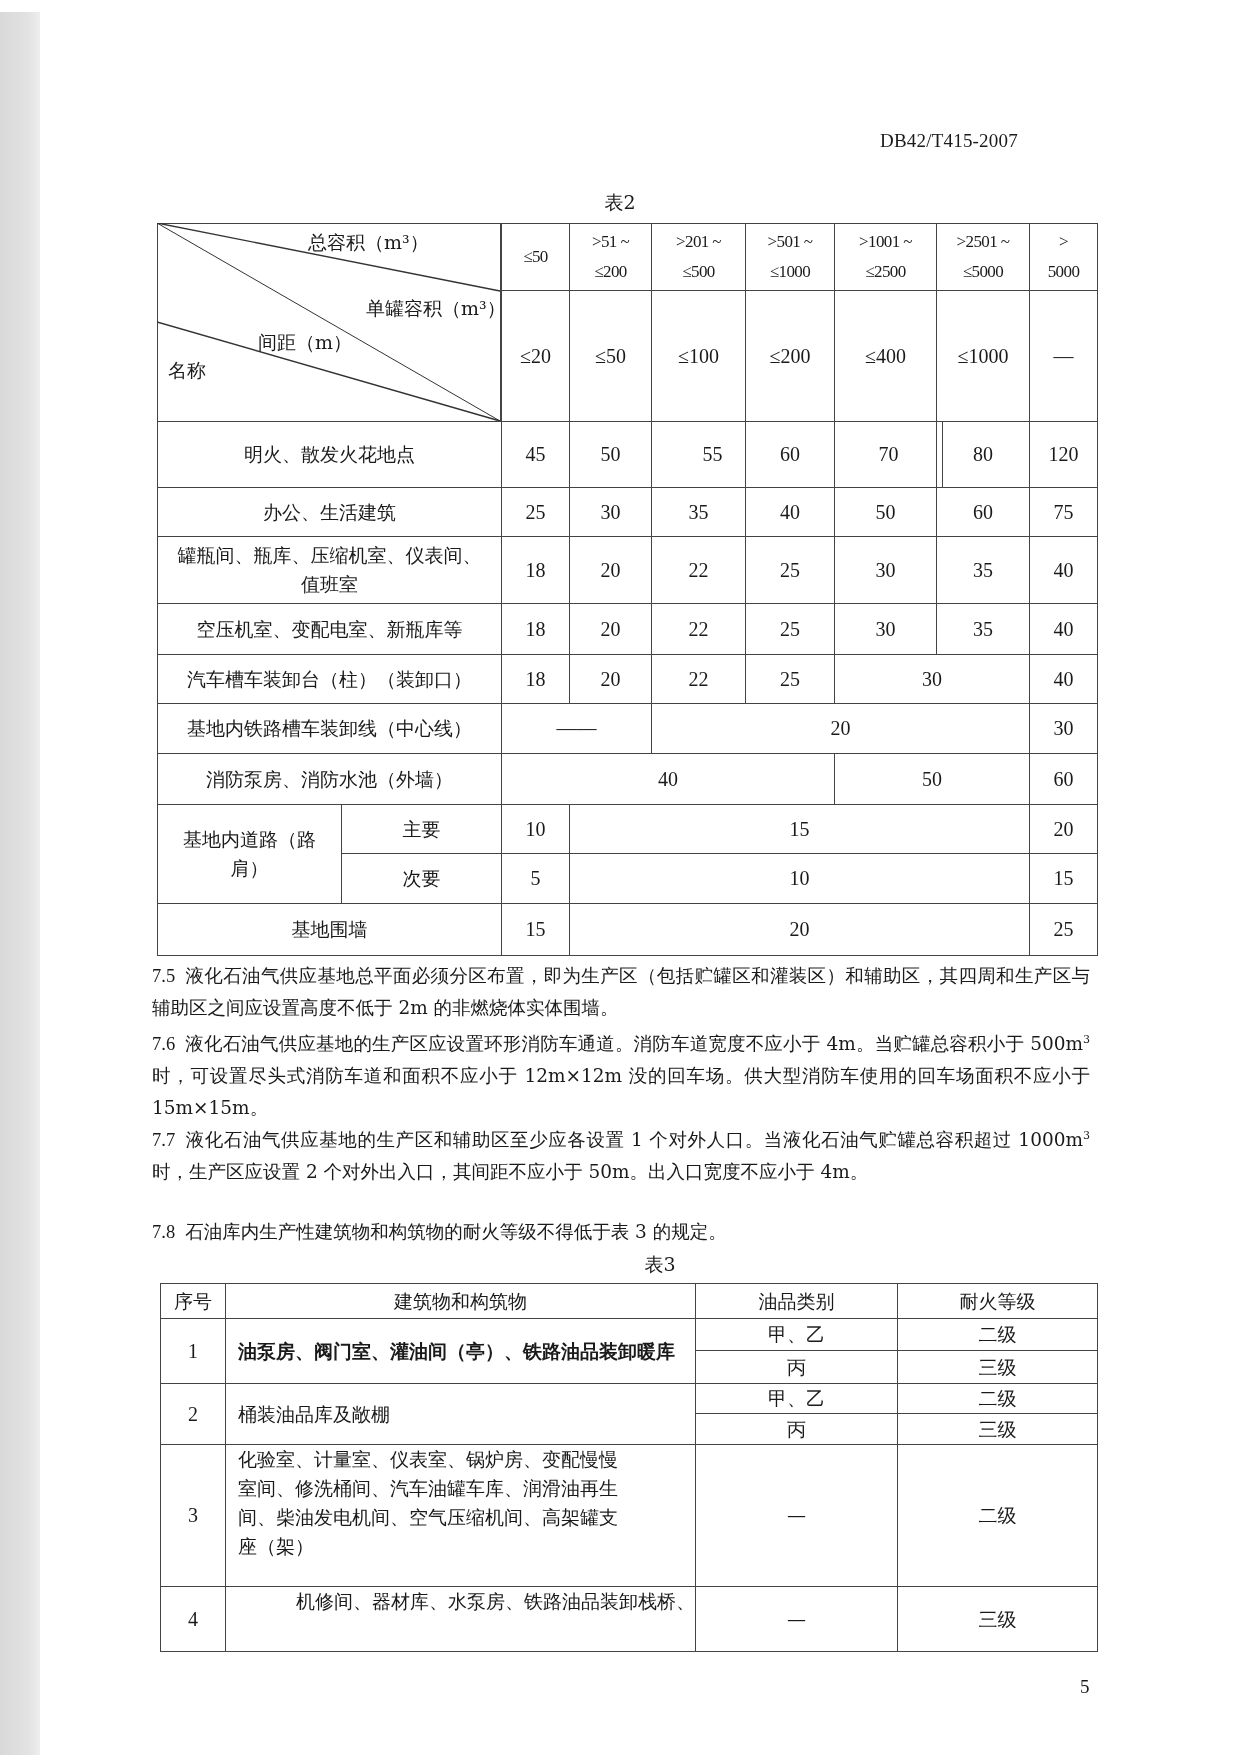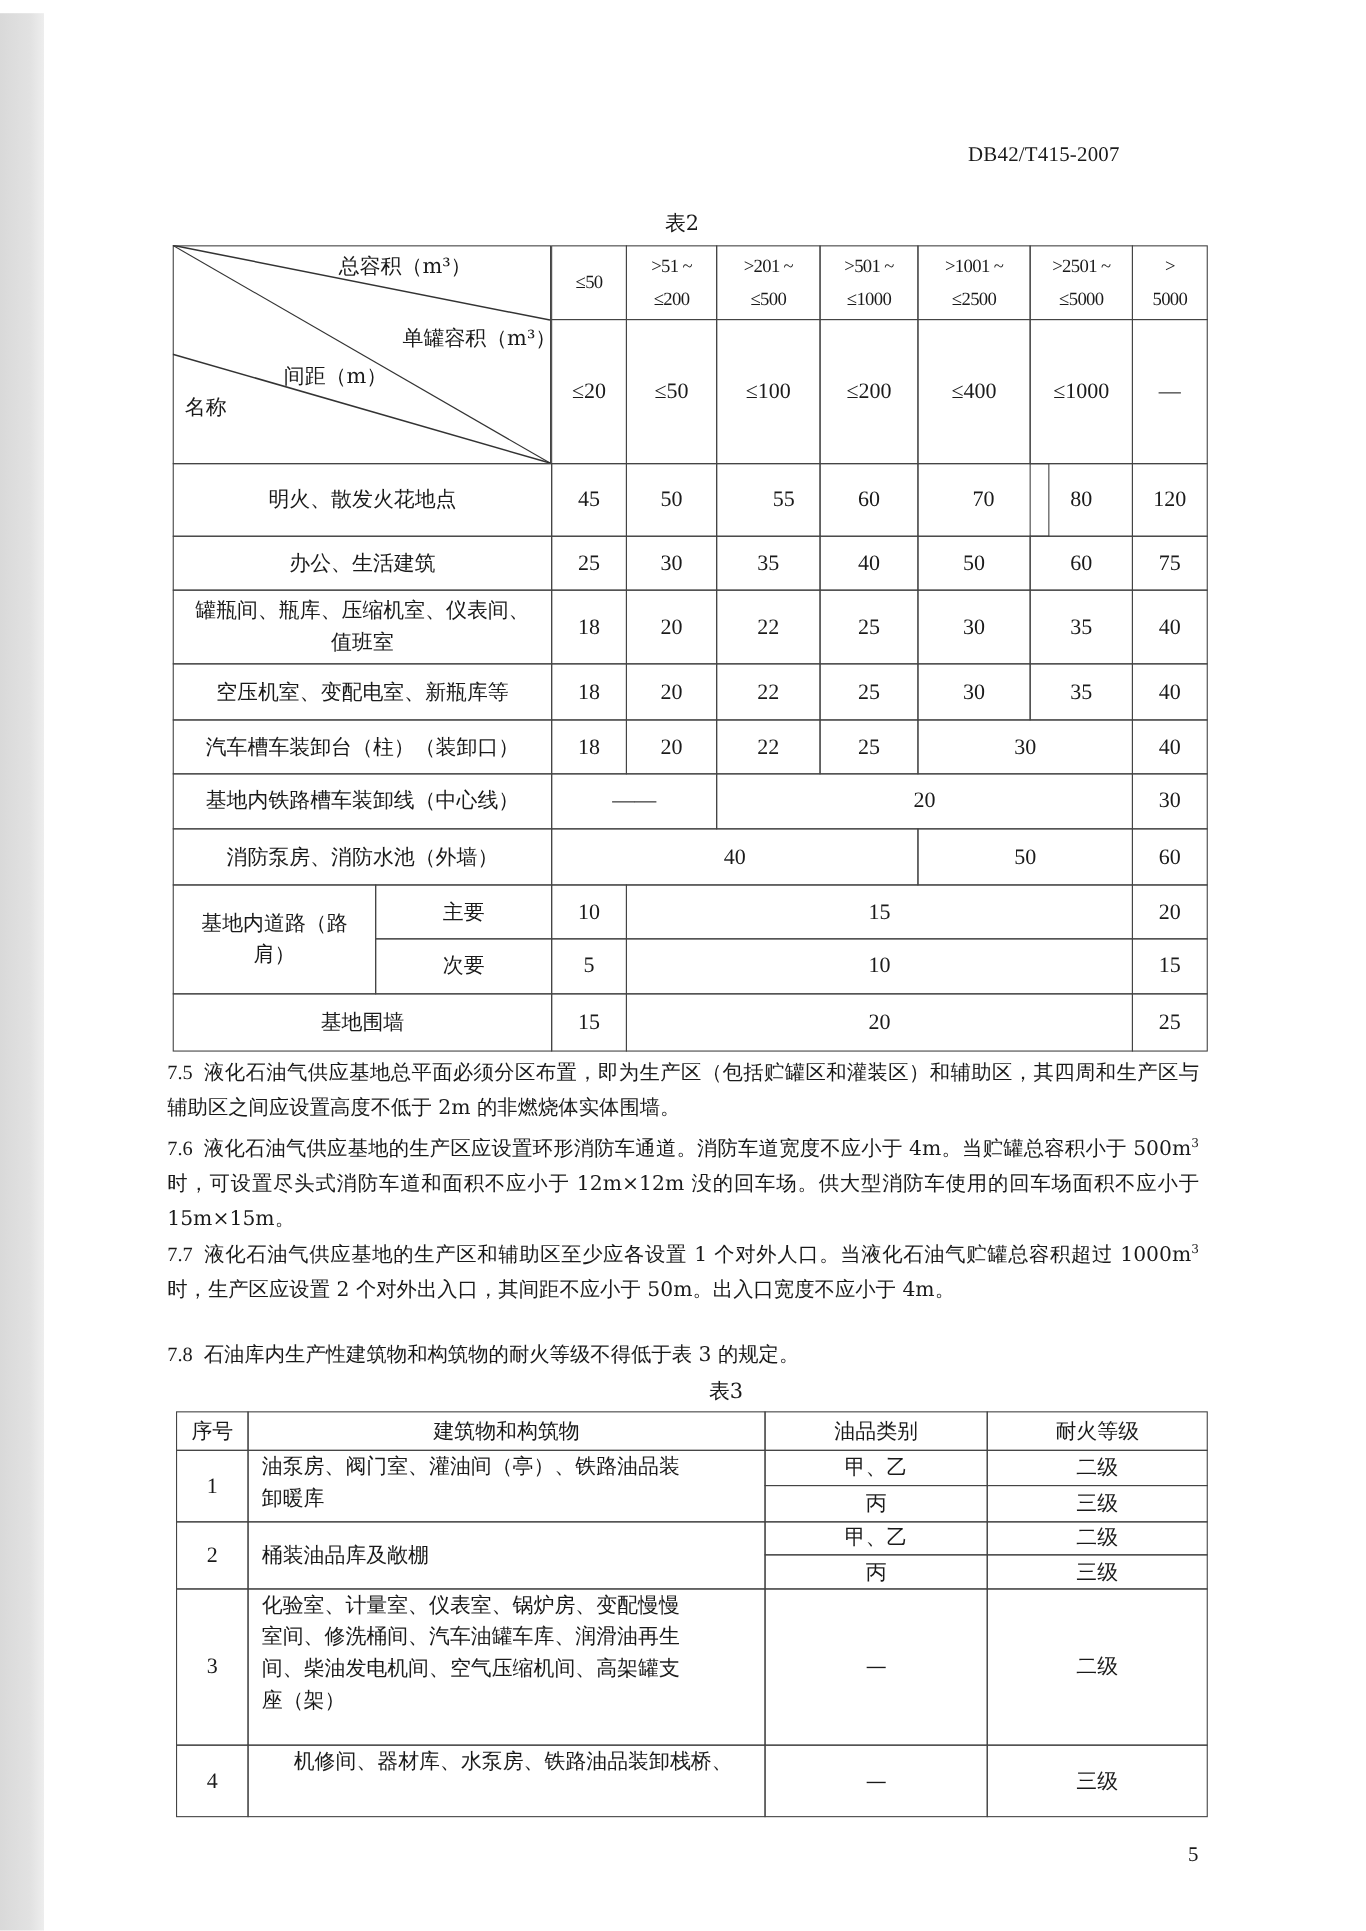--- a/index.html
+++ b/index.html
@@ -80,21 +80,21 @@
     <div class="cell num" style="left: 651px; top: 290px; width: 95px; height: 132px;">≤100</div>
     <div class="cell num" style="left: 745px; top: 290px; width: 90px; height: 132px;">≤200</div>
     <div class="cell num" style="left: 834px; top: 290px; width: 103px; height: 132px;">≤400</div>
     <div class="cell num" style="left: 936px; top: 290px; width: 94px; height: 132px;">≤1000</div>
     <div class="cell num" style="left: 1029px; top: 290px; width: 69px; height: 132px;">—</div>
     <div class="cell " style="left: 157px; top: 421px; width: 345px; height: 67px; flex-direction: column;">明火、散发火花地点</div>
     <div class="cell num" style="left: 501px; top: 421px; width: 69px; height: 67px;">45</div>
     <div class="cell num" style="left: 569px; top: 421px; width: 83px; height: 67px;">50</div>
     <div class="cell num" style="left: 651px; top: 421px; width: 95px; height: 67px; padding-left: 28px;">55</div>
     <div class="cell num" style="left: 745px; top: 421px; width: 90px; height: 67px;">60</div>
-    <div class="cell num" style="left: 834px; top: 421px; width: 120px; height: 67px;">70</div>
+    <div class="cell num" style="left: 834px; top: 421px; width: 109px; height: 67px;">70</div>
     <div class="cell num" style="left: 936px; top: 421px; width: 94px; height: 67px;">80</div>
     <div class="cell num" style="left: 1029px; top: 421px; width: 69px; height: 67px;">120</div>
     <div class="cell " style="left: 157px; top: 487px; width: 345px; height: 50px; flex-direction: column;">办公、生活建筑</div>
     <div class="cell num" style="left: 501px; top: 487px; width: 69px; height: 50px;">25</div>
     <div class="cell num" style="left: 569px; top: 487px; width: 83px; height: 50px;">30</div>
     <div class="cell num" style="left: 651px; top: 487px; width: 95px; height: 50px;">35</div>
     <div class="cell num" style="left: 745px; top: 487px; width: 90px; height: 50px;">40</div>
     <div class="cell num" style="left: 834px; top: 487px; width: 103px; height: 50px;">50</div>
     <div class="cell num" style="left: 936px; top: 487px; width: 94px; height: 50px;">60</div>
     <div class="cell num" style="left: 1029px; top: 487px; width: 69px; height: 50px;">75</div>
@@ -163,21 +163,21 @@
   <span class="sec">7.8</span><span>石油库内生产性建筑物和构筑物的耐火等级不得低于表 3 的规定。</span>
 </div>
 
 <div class="abs caption" style="left:600px; top:1252px; width:120px;">表3</div>
 <div id="t3">
     <div class="cell " style="left: 160px; top: 1283px; width: 66px; height: 36px;">序号</div>
     <div class="cell " style="left: 225px; top: 1283px; width: 471px; height: 36px;">建筑物和构筑物</div>
     <div class="cell " style="left: 695px; top: 1283px; width: 203px; height: 36px;">油品类别</div>
     <div class="cell " style="left: 897px; top: 1283px; width: 201px; height: 36px;">耐火等级</div>
     <div class="cell num" style="left: 160px; top: 1318px; width: 66px; height: 66px;">1</div>
-    <div class="cell left" style="left: 225px; top: 1318px; width: 471px; height: 66px; flex-direction: column; align-items: flex-start;">
+    <div class="cell left" style="left: 225px; top: 1318px; width: 471px; height: 66px; flex-direction: row; align-items: center; font-weight: bold;">
       <span>油泵房、阀门室、灌油间（亭）、铁路油品装</span>
       <span>卸暖库</span>
     </div>
     <div class="cell " style="left: 695px; top: 1318px; width: 203px; height: 33px;">甲、乙</div>
     <div class="cell " style="left: 897px; top: 1318px; width: 201px; height: 33px;">二级</div>
     <div class="cell " style="left: 695px; top: 1350px; width: 203px; height: 34px;">丙</div>
     <div class="cell " style="left: 897px; top: 1350px; width: 201px; height: 34px;">三级</div>
     <div class="cell num" style="left: 160px; top: 1383px; width: 66px; height: 62px;">2</div>
     <div class="cell left" style="left: 225px; top: 1383px; width: 471px; height: 62px;">桶装油品库及敞棚</div>
     <div class="cell " style="left: 695px; top: 1383px; width: 203px; height: 31px;">甲、乙</div>
@@ -187,20 +187,20 @@
     <div class="cell num" style="left: 160px; top: 1444px; width: 66px; height: 143px;">3</div>
     <div class="cell left" style="left: 225px; top: 1444px; width: 471px; height: 143px; flex-direction: column; align-items: flex-start;">
       <span>化验室、计量室、仪表室、锅炉房、变配慢慢</span>
       <span>室间、修洗桶间、汽车油罐车库、润滑油再生</span>
       <span>间、柴油发电机间、空气压缩机间、高架罐支</span>
       <span>座（架）</span>
     </div>
     <div class="cell " style="left: 695px; top: 1444px; width: 203px; height: 143px;">—</div>
     <div class="cell " style="left: 897px; top: 1444px; width: 201px; height: 143px;">二级</div>
     <div class="cell num" style="left: 160px; top: 1586px; width: 66px; height: 66px;">4</div>
-    <div class="cell left" style="left: 225px; top: 1586px; width: 471px; height: 66px; flex-direction: column; align-items: center;">
+    <div class="cell left" style="left: 225px; top: 1586px; width: 471px; height: 66px; flex-direction: column; align-items: flex-end;">
       <span>机修间、器材库、水泵房、铁路油品装卸栈桥、</span>
     </div>
     <div class="cell " style="left: 695px; top: 1586px; width: 203px; height: 66px;">—</div>
     <div class="cell " style="left: 897px; top: 1586px; width: 201px; height: 66px;">三级</div>
   </div>
 
 <div class="abs page-num">5</div>
 
 </body></html>

